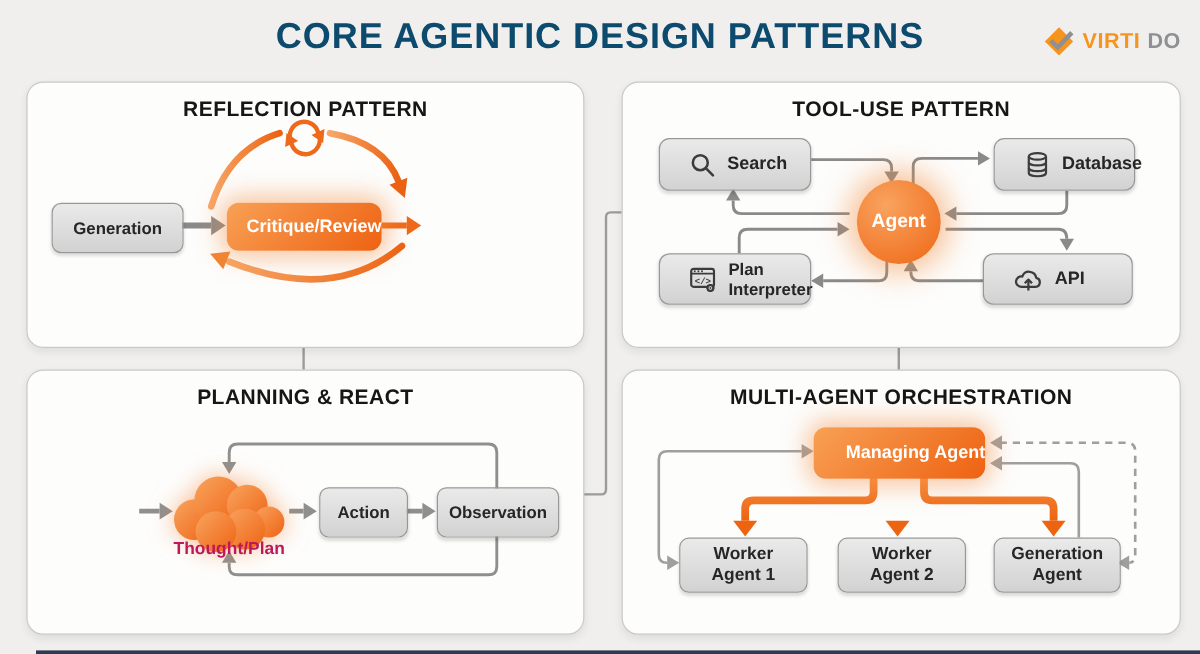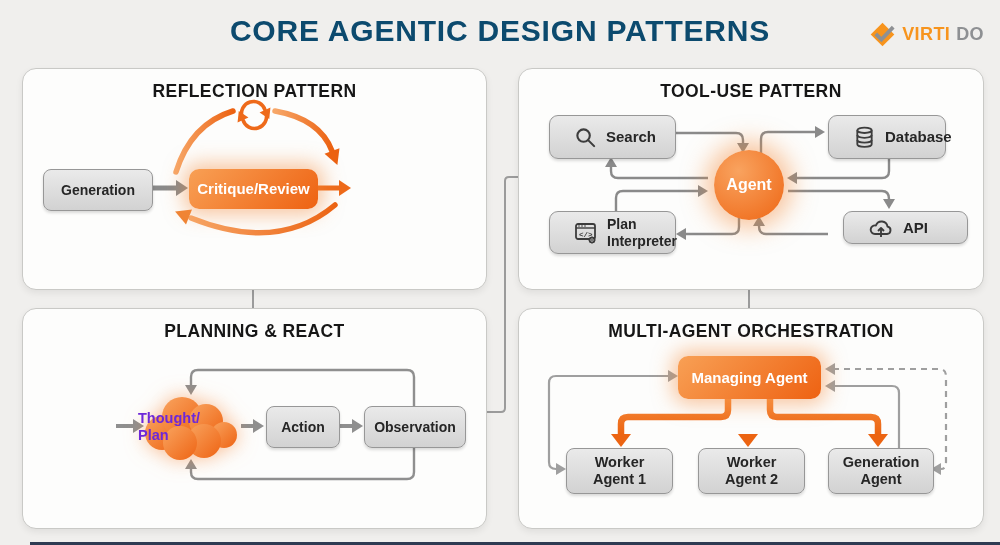--- a/index.html
+++ b/index.html
@@ -15,29 +15,29 @@
   .ptitle{position:absolute;left:0;right:0;top:12px;margin:0;text-align:center;font-size:17.5px;
           font-weight:bold;letter-spacing:.4px;color:#161616;}
   .lay{position:absolute;left:0;top:0;}
   .gbox{position:absolute;display:flex;align-items:center;justify-content:center;text-align:center;
         background:linear-gradient(180deg,#eaeaea,#d2d2d2);border:1.5px solid #979797;border-radius:8px;
         font-weight:bold;font-size:14px;color:#262626;box-shadow:0 2px 3px rgba(0,0,0,.14);line-height:1.2;}
   .tbox{position:absolute;display:flex;align-items:center;gap:9px;padding-left:24px;box-sizing:border-box;
         background:linear-gradient(180deg,#eaeaea,#d2d2d2);border:1.5px solid #979797;border-radius:9px;
         font-weight:bold;font-size:15px;color:#262626;box-shadow:0 2px 3px rgba(0,0,0,.14);line-height:1.15;}
   .lbl2 span{display:block;}
-  .obox{position:absolute;display:flex;align-items:center;justify-content:center;text-align:center;
+  .obox{position:absolute;display:flex;align-items:center;justify-content:flex-end;text-align:center;
         background:linear-gradient(135deg,#f8a055,#ee6212);border-radius:10px;color:#fff;font-weight:bold;
         font-size:15px;box-shadow:0 0 20px 5px rgba(246,140,60,.5);line-height:1.2;}
   .agent{position:absolute;border-radius:50%;display:flex;align-items:center;justify-content:center;
          background:radial-gradient(circle at 35% 30%,#f9a35f,#ee6614);color:#fff;font-weight:bold;
          font-size:16px;box-shadow:0 0 24px 8px rgba(246,139,58,.5);}
   .cloud{filter:drop-shadow(0 0 10px rgba(245,130,50,.55));}
-  .cloudtext{position:absolute;display:flex;flex-direction:column;align-items:flex-start;justify-content:center;
-         color:#6d28d9;font-weight:bold;font-size:14.5px;line-height:1.15;text-align:center;}
+  .cloudtext{position:absolute;display:flex;flex-direction:row;align-items:flex-end;justify-content:center;
+         color:#be185d;font-weight:bold;font-size:14.5px;line-height:1.15;text-align:center;}
   .footer-bar{position:absolute;left:30px;right:0;bottom:0;height:3px;background:#2e3a52;}
   .icon{flex:0 0 auto;}
 </style>
 </head>
 <body>
 
 <div class="canvas">
 
   <svg class="lay" width="1000" height="545">
     <g fill="none" stroke="#9b9b9b" stroke-width="2">
@@ -157,21 +157,21 @@
             <line x1="15.7" y1="21.3" x2="20.3" y2="16.7"></line>
           <circle cx="18" cy="19" r="2.2" fill="#fdfdfc" stroke="#3c3c3c"></circle>
           <circle cx="18" cy="19" r=".9" fill="#3c3c3c" stroke="none"></circle>
         </g>
       </svg>
       <div class="lbl2">
         <span>Plan</span>
         <span>Interpreter</span>
       </div>
     </div>
-    <div class="tbox" style="left:324px;top:142px;width:125px;height:33px">
+    <div class="tbox" style="left:300px;top:142px;width:125px;height:43px">
       <svg class="icon" width="26" height="24" viewBox="0 0 26 24">
         <path d="M7 18 a4.3 4.3 0 1 1 .9 -8.5 A6 6 0 0 1 19.5 10.5 a3.8 3.8 0 0 1 -.5 7.5 z" fill="none" stroke="#3c3c3c" stroke-width="1.9" stroke-linejoin="round"></path>
         <line x1="13" y1="21" x2="13" y2="12.5" stroke="#3c3c3c" stroke-width="1.9"></line>
         <polyline points="10,15 13,12 16,15" fill="none" stroke="#3c3c3c" stroke-width="1.9" stroke-linejoin="round"></polyline>
       </svg>
       <span>API</span>
     </div>
     <div class="agent" style="left:195px;top:81px;width:70px;height:70px">
       <span>Agent</span>
     </div>

